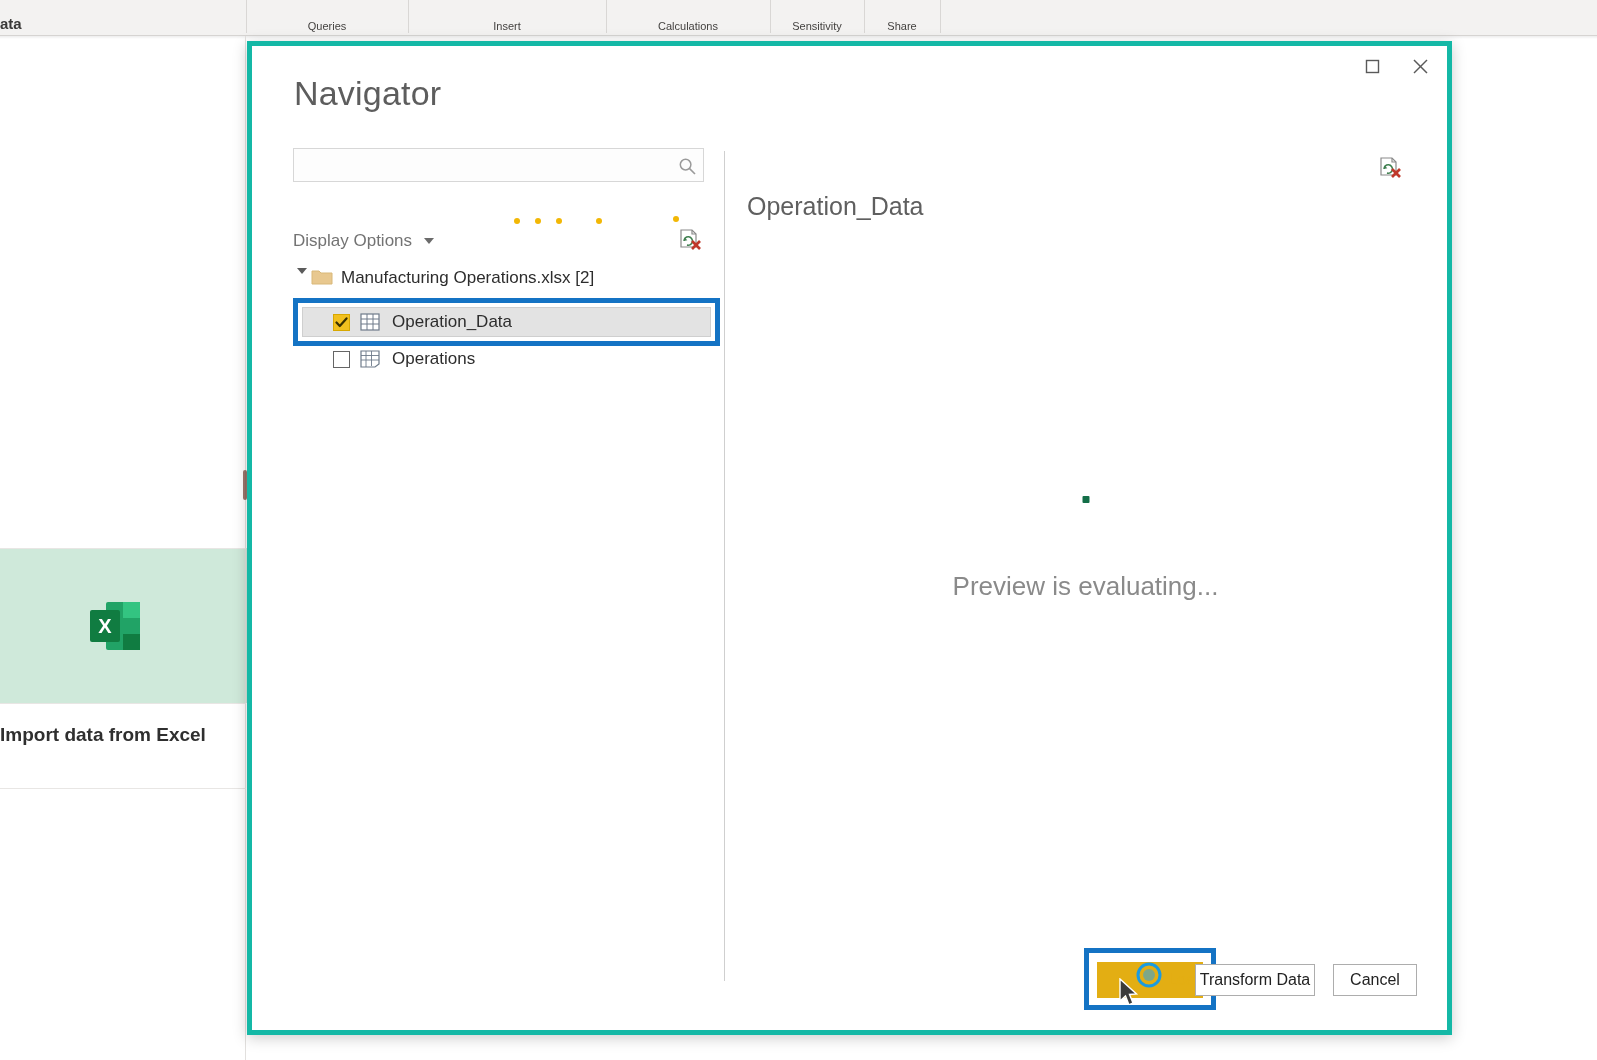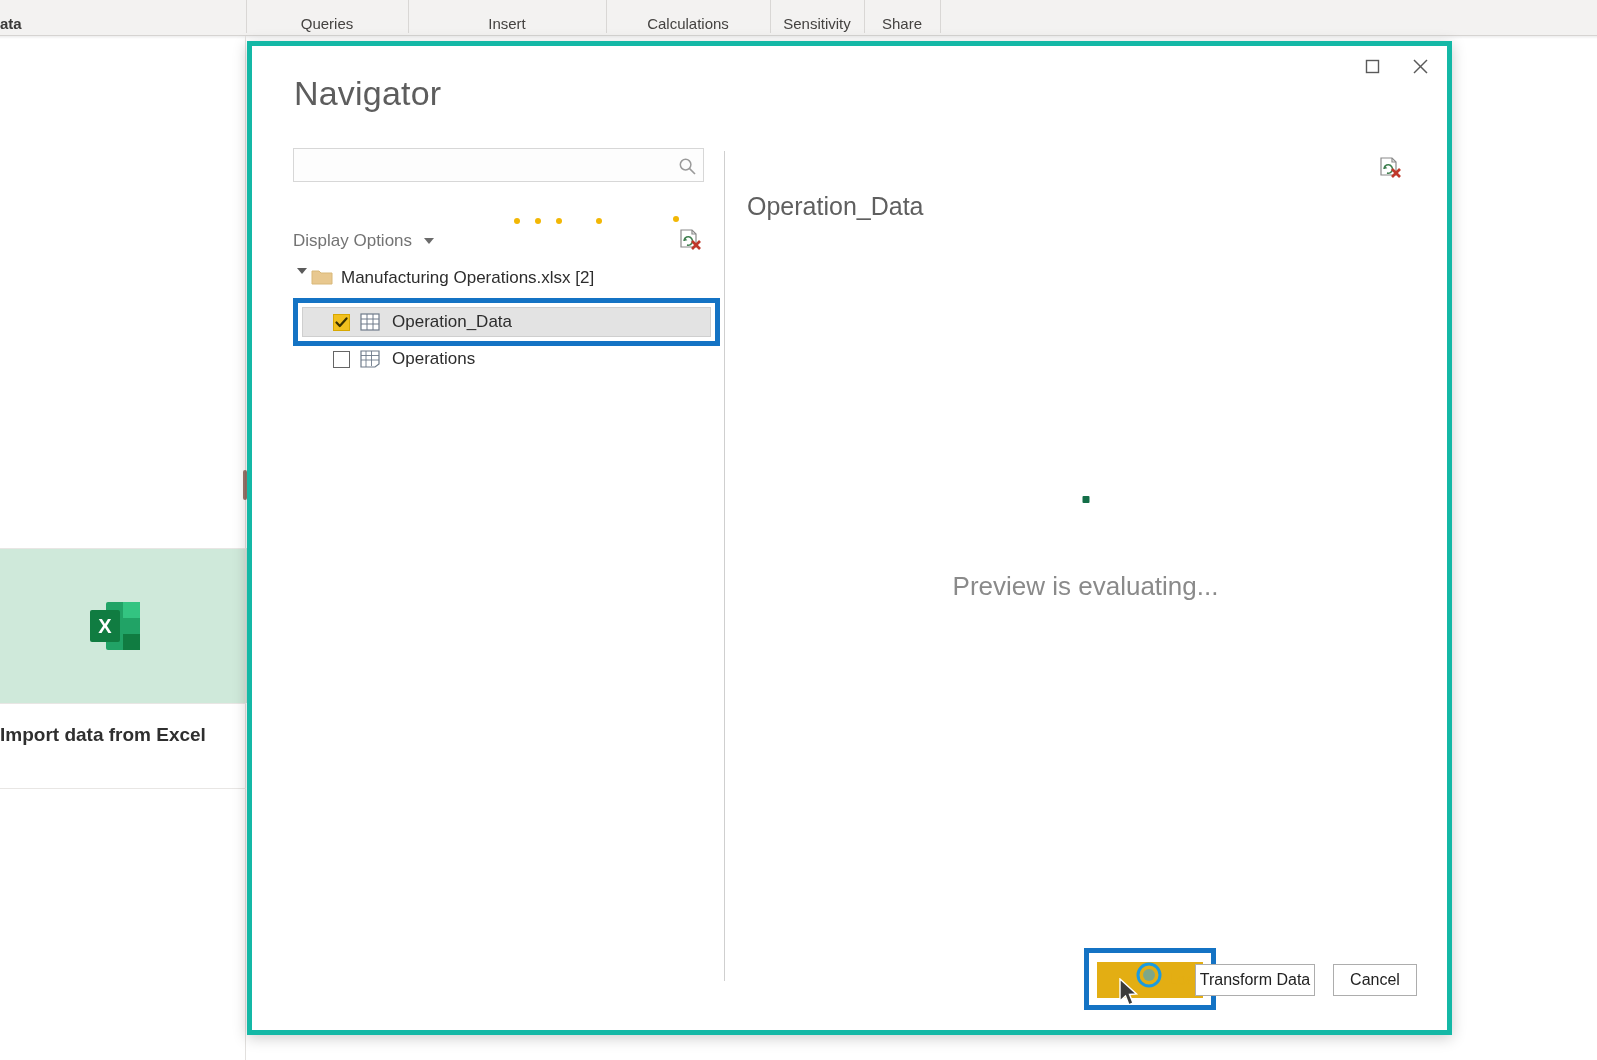--- a/index.html
+++ b/index.html
@@ -16,21 +16,21 @@
   .ribbon {
     position: absolute; left: 0; top: 0; width: 1597px; height: 36px;
     background: #f3f2f1;
     border-bottom: 1px solid #d6d4d2;
     box-sizing: border-box;
   }
   .ribbon-inner { position: relative; width: 100%; height: 100%; }
   .ribbon-group {
     position: absolute; top: 0; height: 35px;
     display: flex; align-items: flex-end; justify-content: center;
-    font-size: 15px; color: #444240; padding-bottom: 3px;
+    font-size: 11px; color: #444240; padding-bottom: 3px;
     box-sizing: border-box;
   }
   .ribbon-sep {
     position: absolute; top: 0px; width: 1px; height: 33px;
     background: #d9d7d5;
   }
   .ribbon-left-label {
     position: absolute; left: 0px; bottom: 3px;
     font-size: 15px; color: #3a3938; font-weight: 700;
   }

